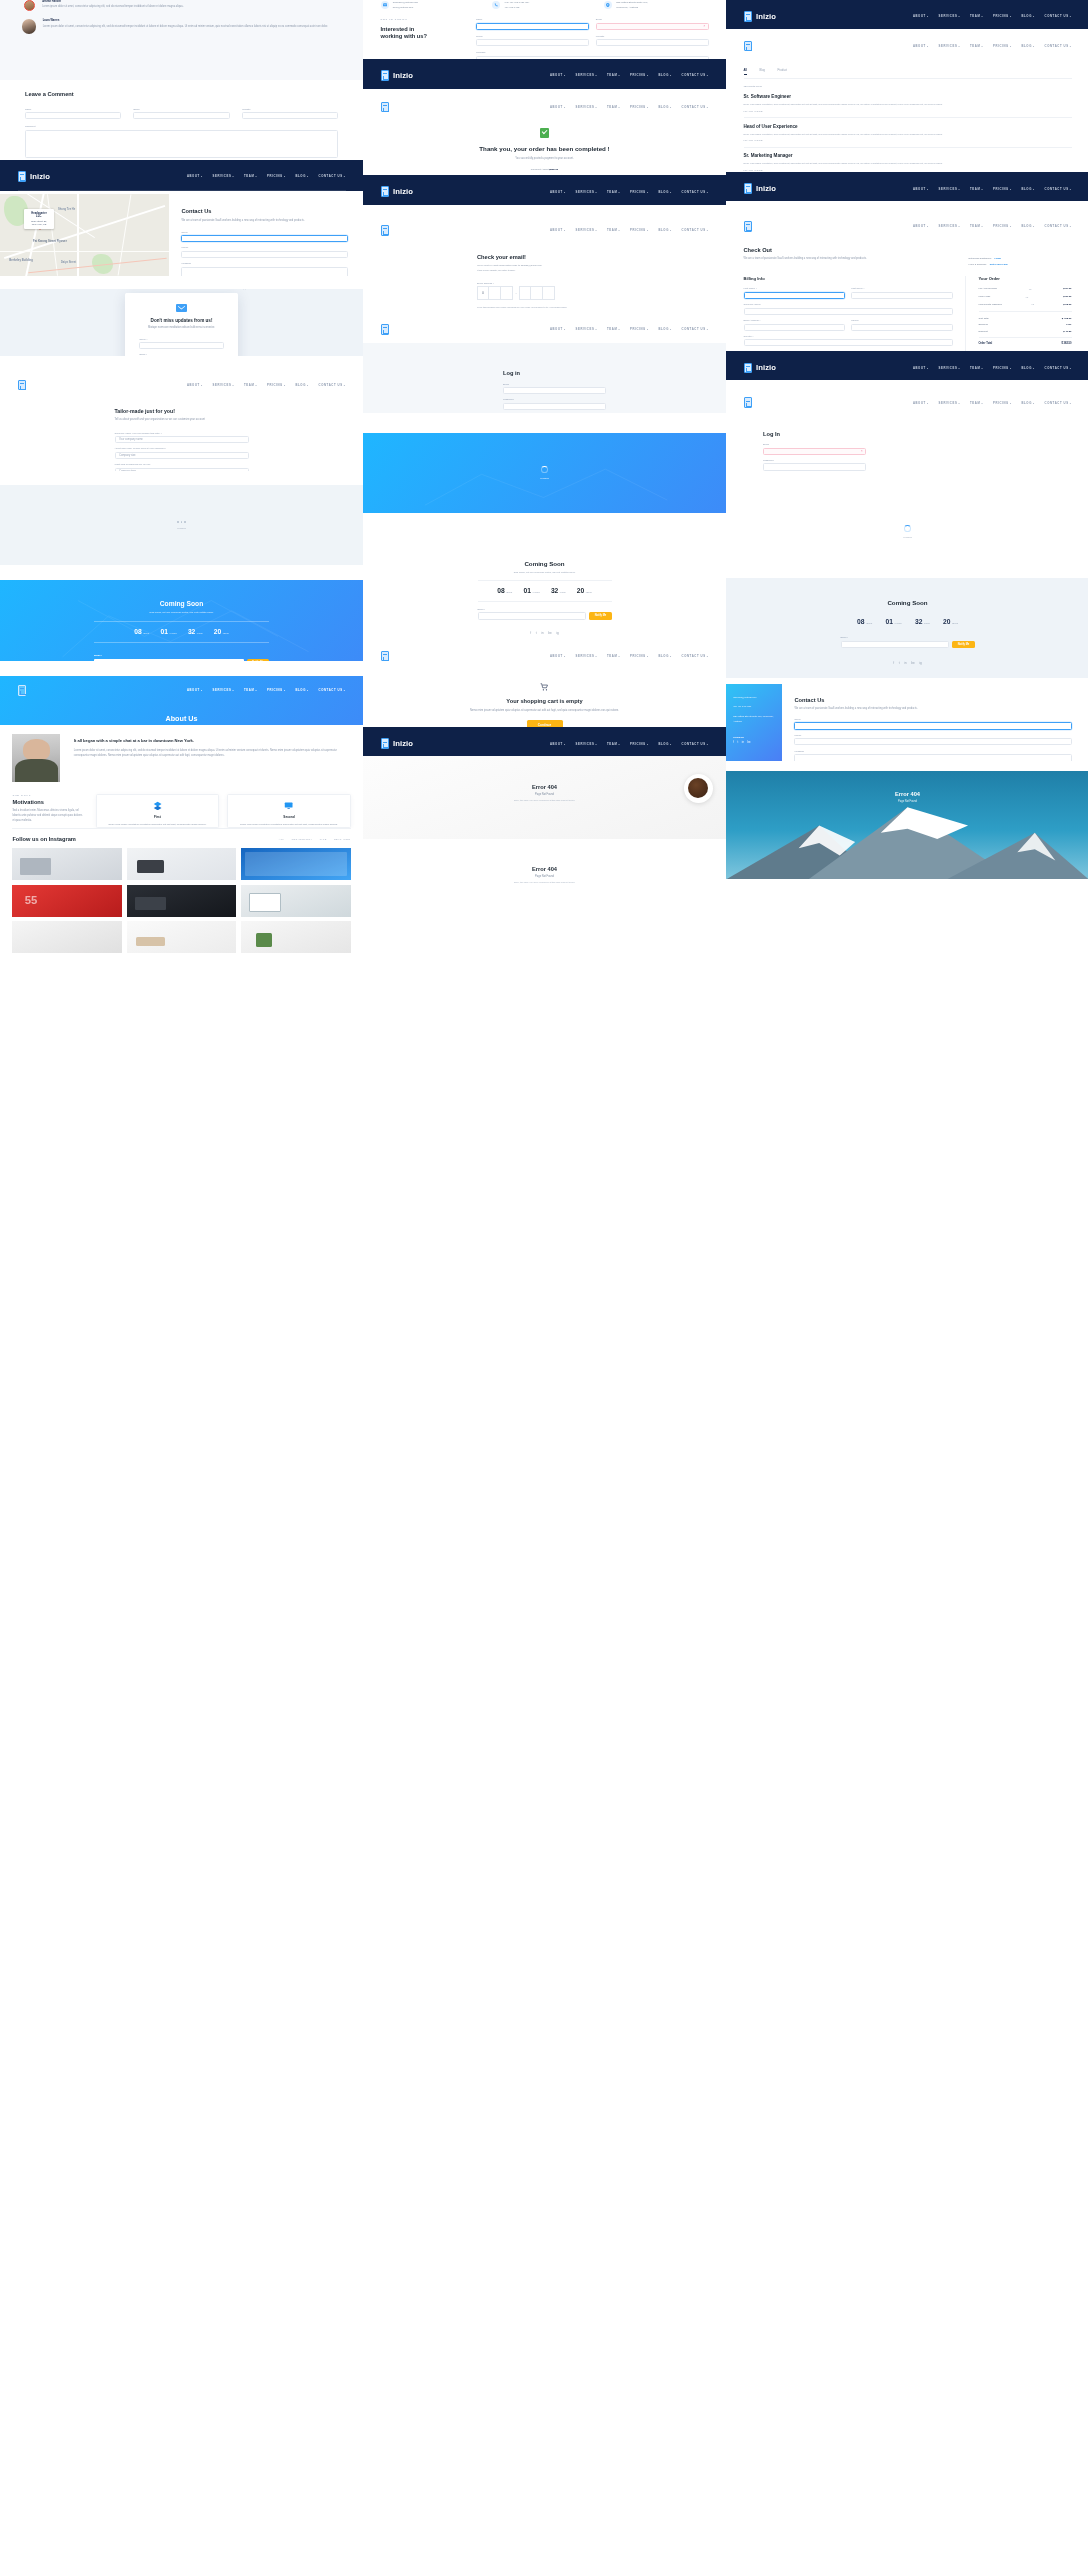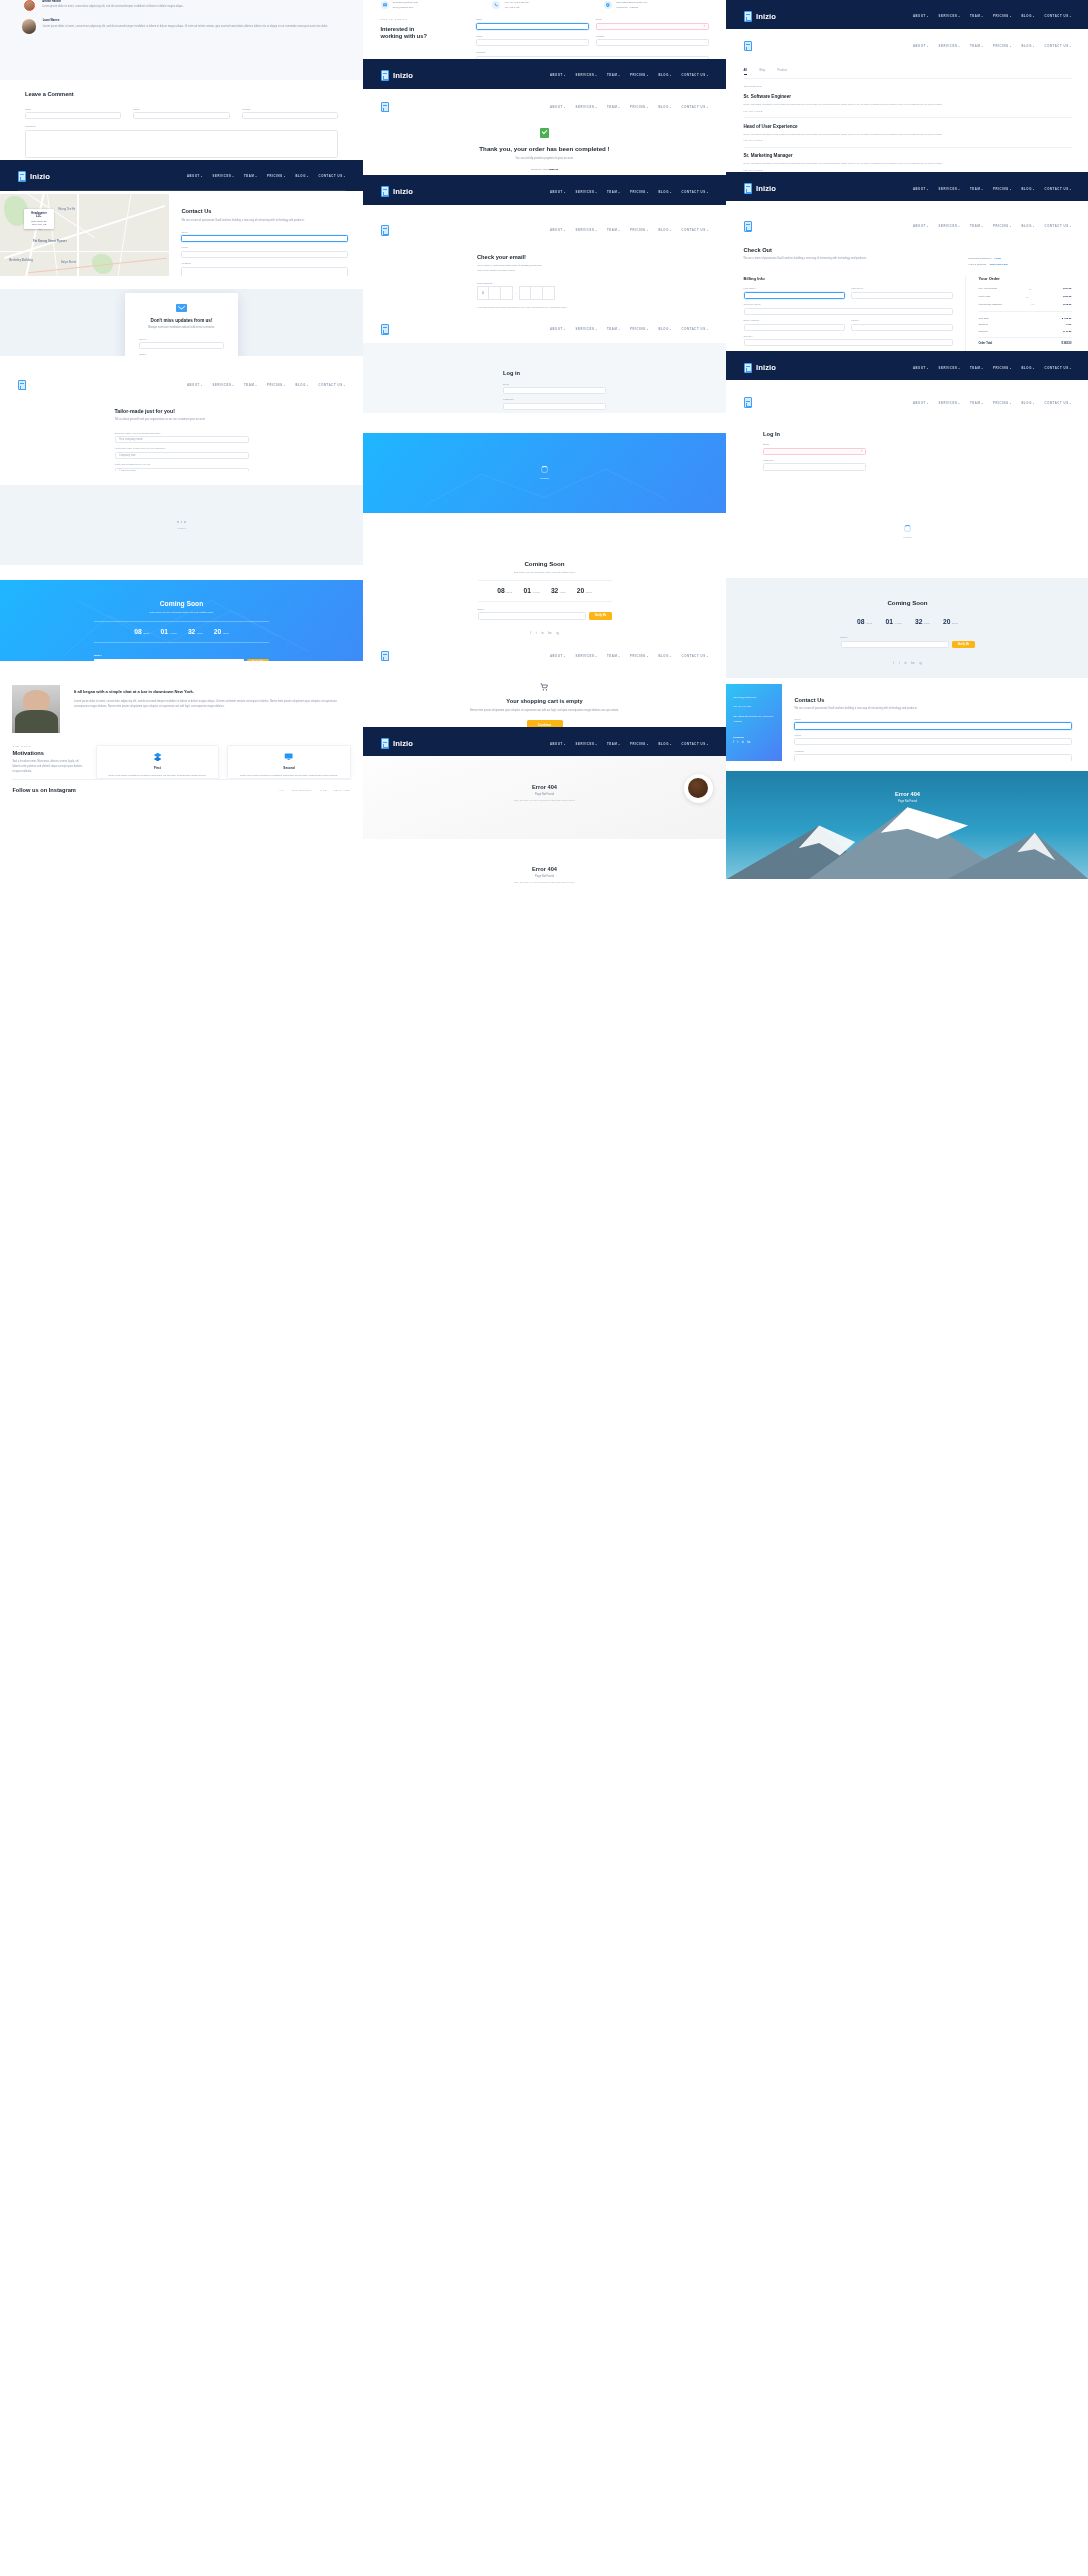--- a/index.html
+++ b/index.html
@@ -352,20 +352,37 @@
             <div style="flex:1;height:6.7px;background:#fff;border-radius:1px;"></div>
             <div class="btn-y" style="padding:2.1px 5.2px;font-size:2.6px;">Notify Me</div>
           </div>
         </div>
 
       </div>
     </div>
 
     <div class="gap-white" style="height:15.5px;"></div>
 
+    <div class="screen grad-blue" style="height:49px;">
+      <div class="nav">
+        <span class="logo-mark" style="border-color:#cfe8ff;background:rgba(255,255,255,.25);"></span>
+        <div class="navlinks dark">
+          <span style="color:#fff;">ABOUT</span>
+          <span style="color:#fff;">SERVICES</span>
+          <span style="color:#fff;">TEAM</span>
+          <span style="color:#fff;">PRICING</span>
+          <span style="color:#fff;">BLOG</span>
+          <span style="color:#fff;">CONTACT US</span>
+        </div>
+      </div>
+      <div style="text-align:center;padding-top:9.3px;">
+        <div style="font-size:7.2px;font-weight:700;color:#fff;">About Us</div>
+
+      </div>
+    </div>
 
     <div class="screen" style="height:62px;background:#fff;display:flex;padding:8.2px 12.4px 0;gap:13.4px;">
       <div class="ph-man" style="width:48px;height:48px;flex:none;"></div>
       <div style="flex:1;padding-top:4.1px;">
         <div style="font-size:4.1px;font-weight:700;color:#212b36;line-height:1.45;">It all began with a simple chat at a bar in downtown New York.</div>
         <div class="p-sm" style="margin-top:5.2px;">Lorem ipsum dolor sit amet, consectetur adipiscing elit, sed do eiusmod tempor incididunt ut labore et dolore magna aliqua. Ut enim ad minim veniam consequat et durets. Nemo enim ipsam voluptatem quia voluptas sit aspernatur consequuntur magni dolores. Nemo enim ipsam voluptatem quia voluptas sit aspernatur aut odit fugit, consequuntur magni dolores.</div>
       </div>
     </div>
 
     <div class="screen" style="height:41px;background:#fff;display:flex;padding:6.2px 12.4px 0;gap:11.3px;">
@@ -398,20 +415,47 @@
 
     <div class="screen" style="height:129px;background:#fff;padding:7.2px 12.4px 0;">
       <div style="display:flex;align-items:center;justify-content:space-between;">
         <div class="h-md">Follow us on Instagram</div>
         <div style="display:flex;gap:7.2px;">
           <span style="font-size:2.3px;letter-spacing:0.5px;color:#9fabbe;">ALL</span>
           <span style="font-size:2.3px;letter-spacing:0.5px;color:#9fabbe;">TECHNOLOGY</span>
           <span style="font-size:2.3px;letter-spacing:0.5px;color:#9fabbe;">LIFE</span>
           <span style="font-size:2.3px;letter-spacing:0.5px;color:#9fabbe;">NEXT ITEM</span>
         </div>
+      </div>
+      <div style="display:grid;grid-template-columns:repeat(3,1fr);gap:4.6px;margin-top:6.2px;">
+        <div class="ig-cell" style="height:32px;background:linear-gradient(160deg,#e9ecef,#cfd4da);">
+            <div style="position:absolute;left:7.2px;top:9.3px;width:31px;height:17.5px;background:#aeb6bf;border-radius:1px;"></div>
+          </div>
+        <div class="ig-cell" style="height:32px;background:linear-gradient(160deg,#f1f3f5,#dfe3e8);">
+            <div style="position:absolute;left:10.3px;top:11.3px;width:27px;height:13.4px;background:#3b3f46;border-radius:1.5px;"></div>
+          </div>
+        <div class="ig-cell" style="height:32px;background:linear-gradient(160deg,#1565c0,#42a5f5);">
+            <div style="position:absolute;left:4.1px;top:4.1px;right:4.1px;bottom:4.1px;background:rgba(255,255,255,.18);border-radius:1px;"></div>
+          </div>
+        <div class="ig-cell" style="height:32px;background:linear-gradient(150deg,#e53935,#b71c1c);">
+            <div style="position:absolute;left:12.4px;top:9.3px;font-size:11.3px;font-weight:700;color:rgba(255,255,255,.6);">55</div>
+          </div>
+        <div class="ig-cell" style="height:32px;background:linear-gradient(160deg,#2b2f36,#14171c);">
+            <div style="position:absolute;left:8.2px;top:12.4px;width:31px;height:12.4px;background:#3c4149;border-radius:1px;"></div>
+          </div>
+        <div class="ig-cell" style="height:32px;background:linear-gradient(160deg,#eceff1,#cfd8dc);">
+            <div style="position:absolute;left:8.2px;top:8.2px;width:32px;height:18.5px;background:#fff;border:0.5px solid #b0bec5;border-radius:1px;"></div>
+          </div>
+        <div class="ig-cell" style="height:32px;background:linear-gradient(160deg,#f5f5f5,#e0e0e0);"></div>
+        <div class="ig-cell" style="height:32px;background:linear-gradient(160deg,#fafafa,#ececec);">
+            <div style="position:absolute;left:9.3px;top:15.5px;width:29px;height:9.3px;background:#d7c3a8;border-radius:1.5px;"></div>
+          </div>
+        <div class="ig-cell" style="height:32px;background:linear-gradient(160deg,#f7f7f7,#e6e6e6);">
+            <div style="position:absolute;left:15.5px;top:11.3px;width:15.5px;height:14.4px;background:#5a8a4a;border-radius:1.5px;"></div>
+          </div>
       </div>
     </div>
   </div>
 
   <div class="col">
 
     <div class="screen" style="height:59px;background:#fff;padding:0 17.5px;">
       <div style="display:flex;gap:7.2px;padding-top:1px;">
         <div style="flex:1;display:flex;gap:4.1px;">
           <div style="width:8.2px;height:8.2px;border-radius:50%;background:#e3f1ff;display:flex;align-items:center;justify-content:center;">

